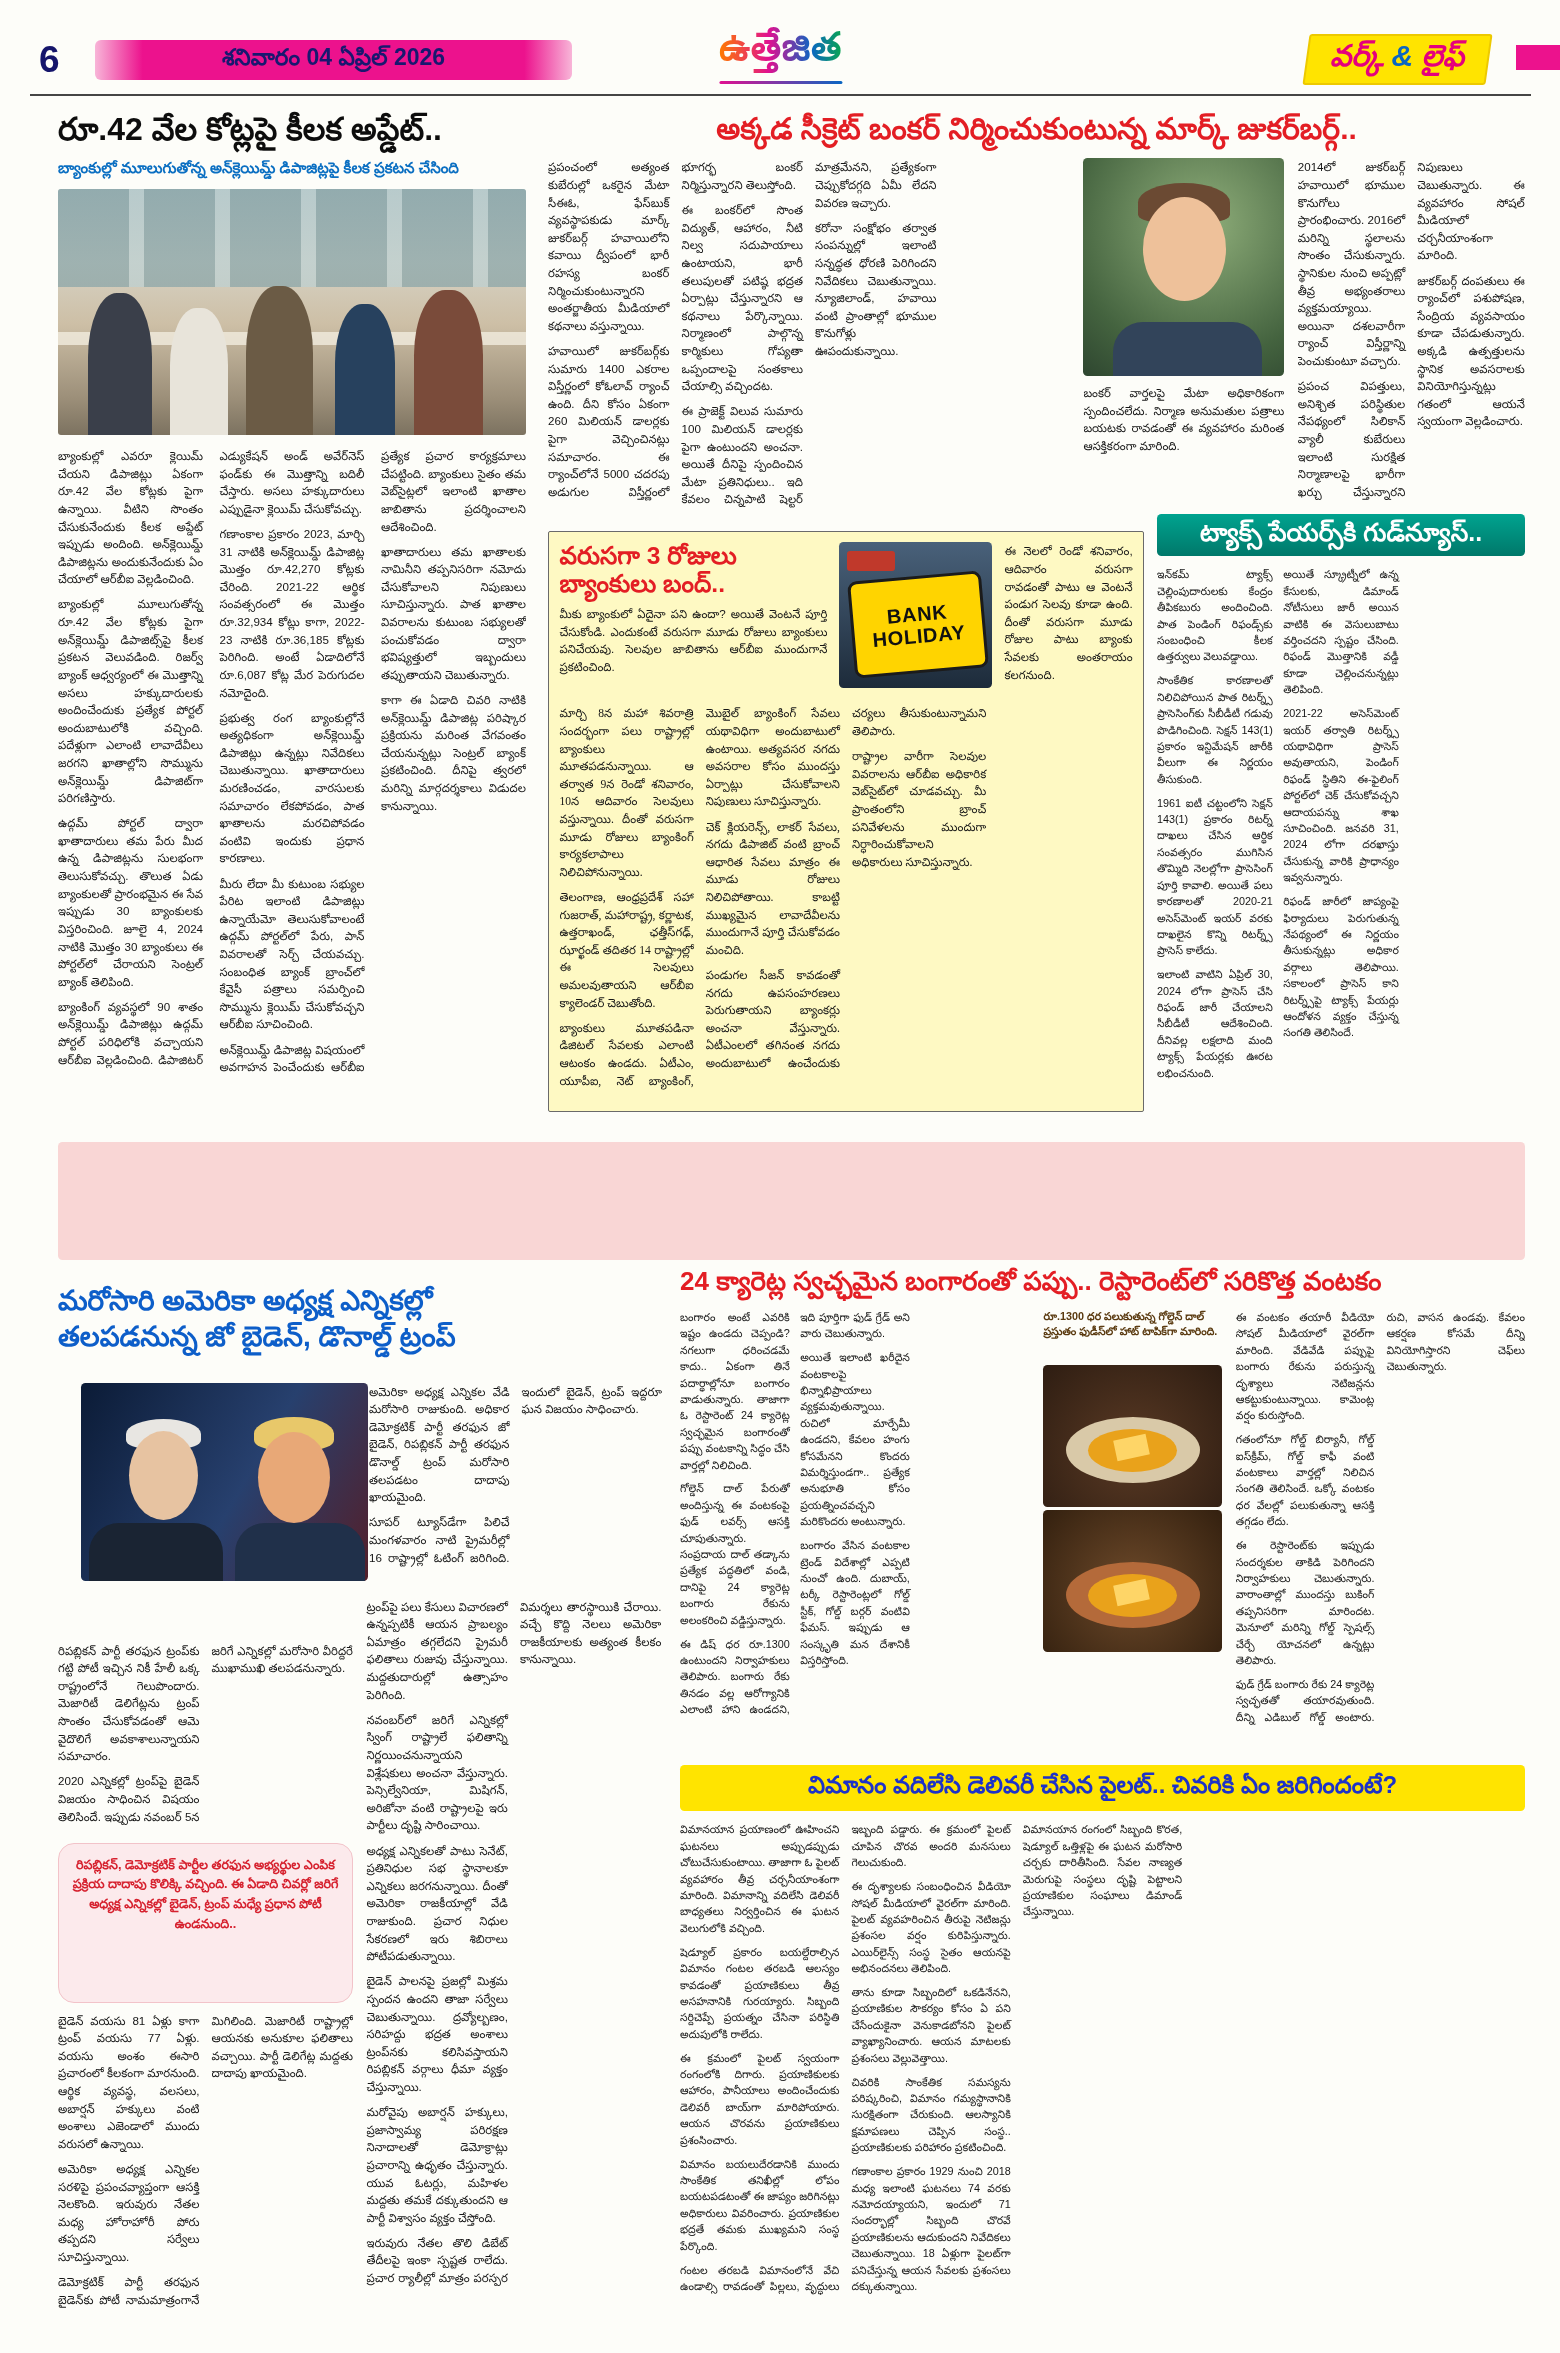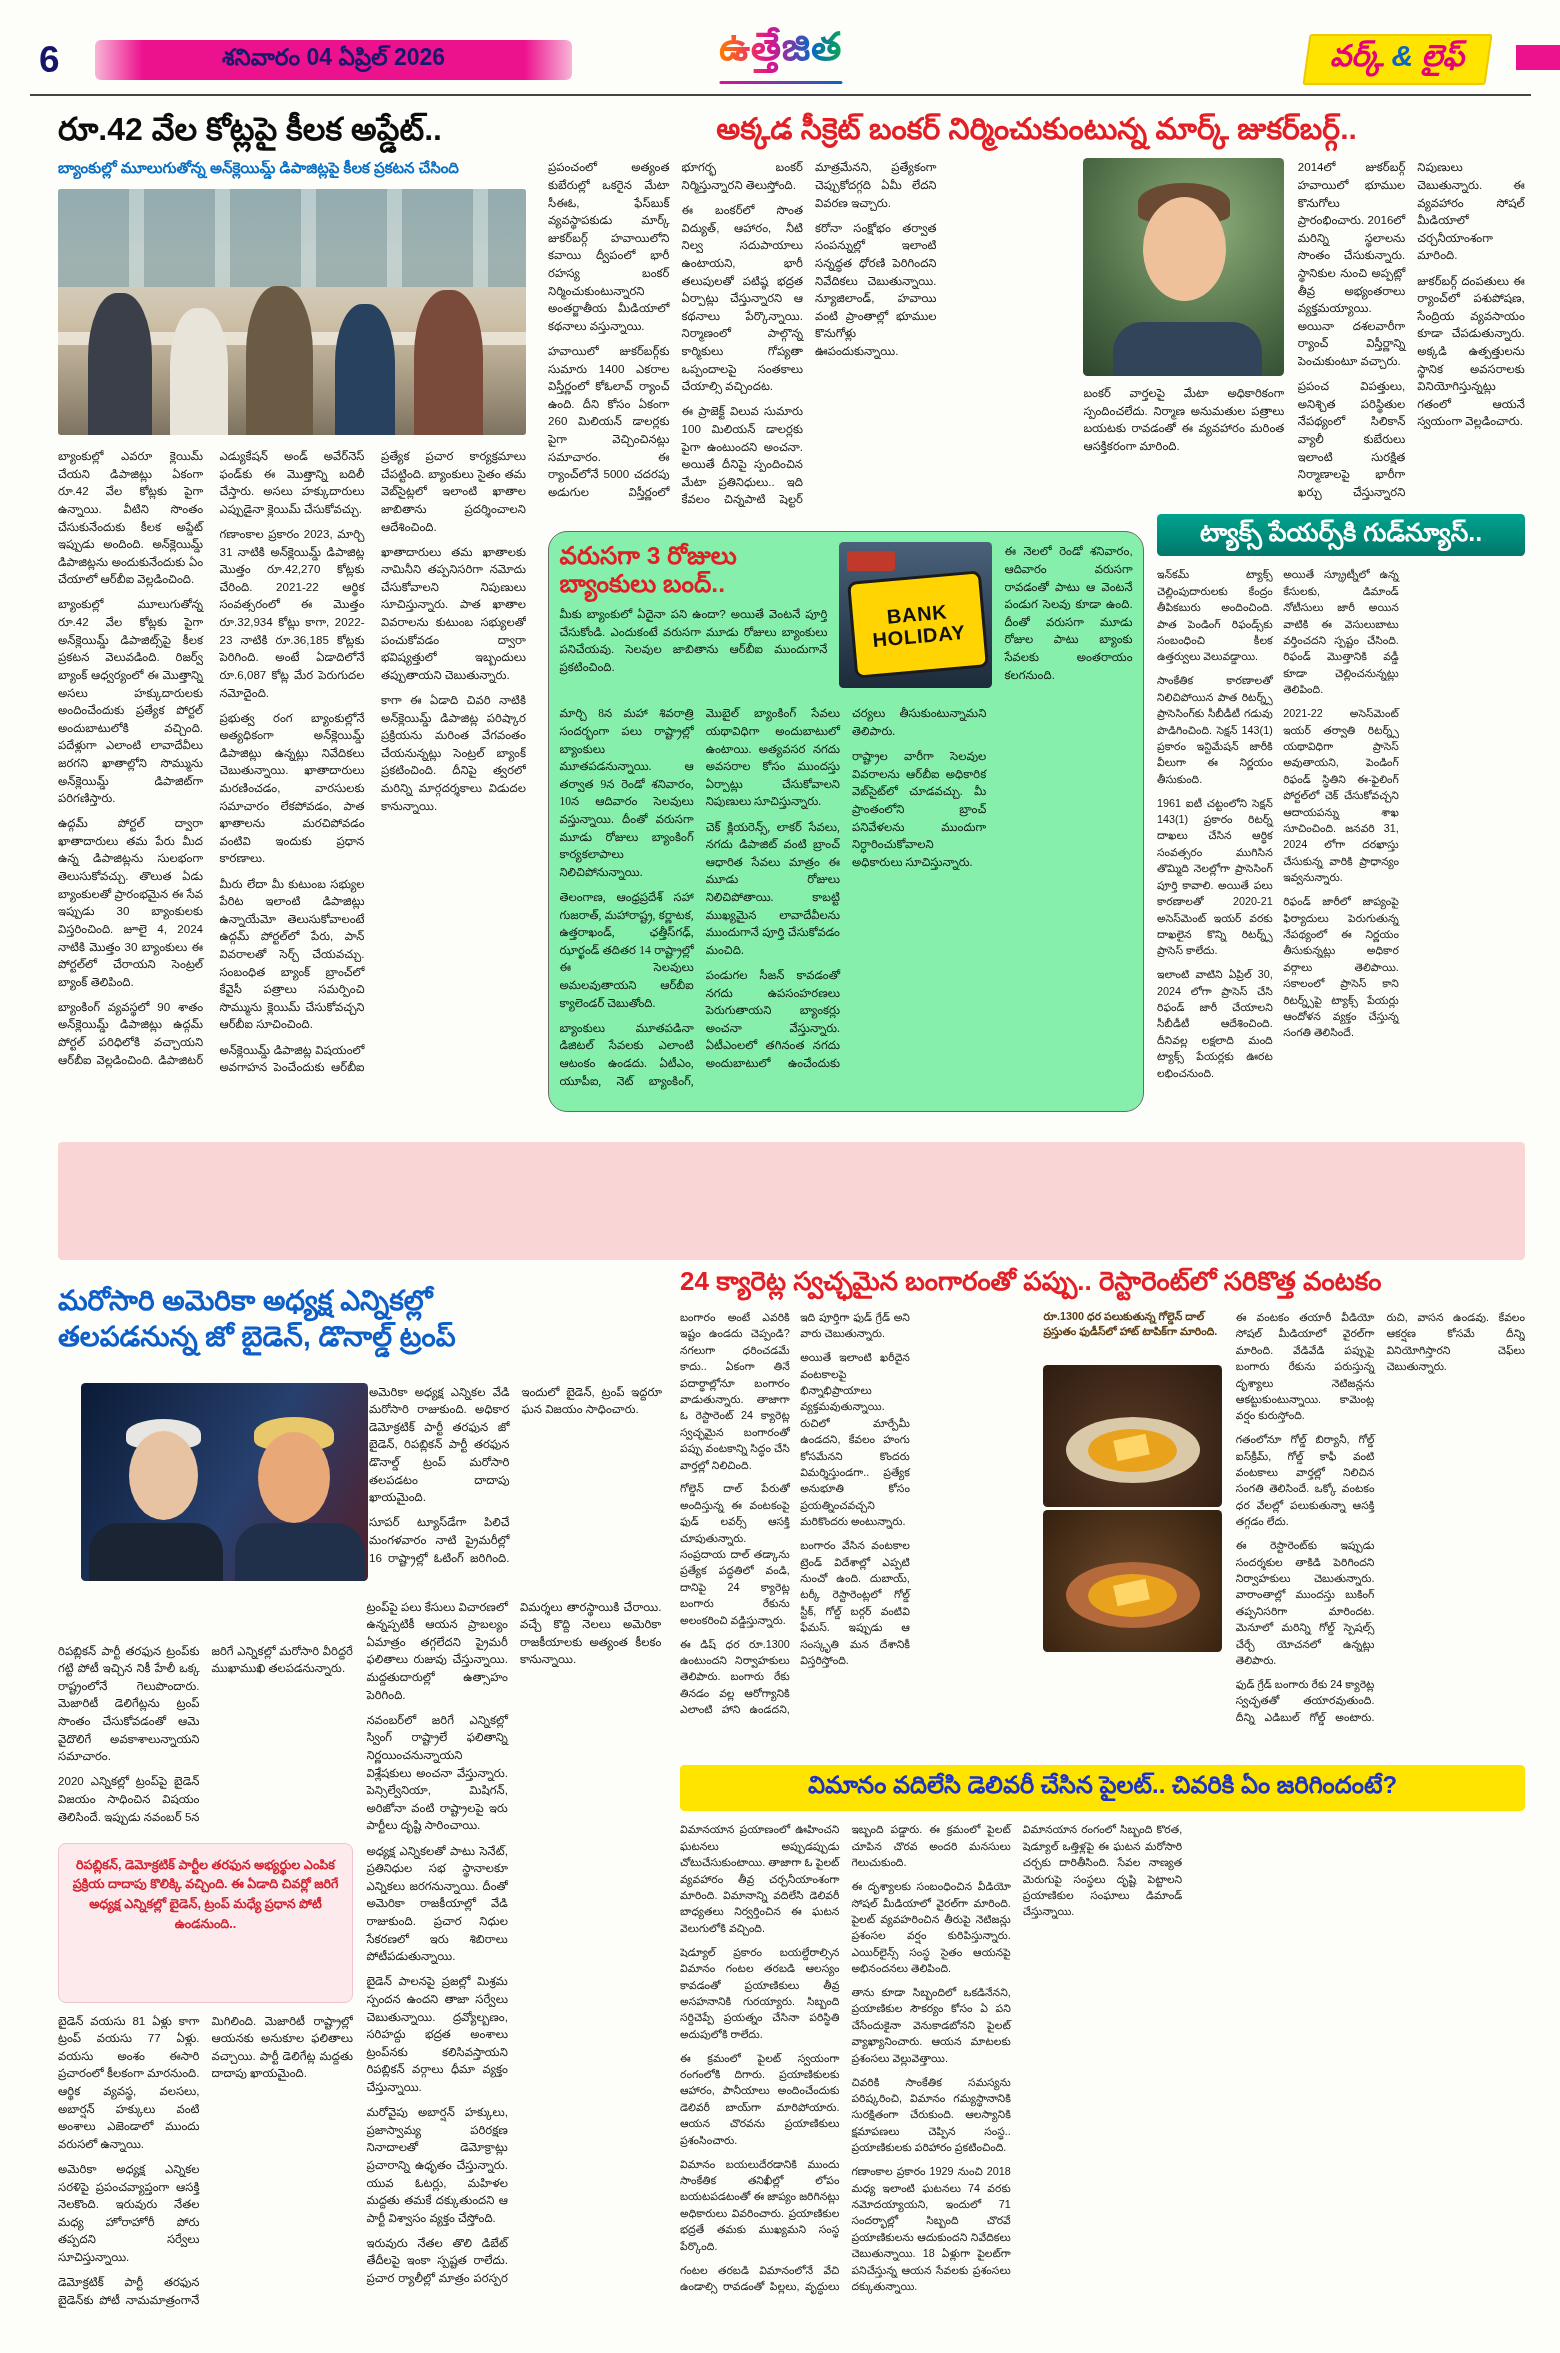--- a/index.html
+++ b/index.html
@@ -50,21 +50,21 @@
   .photo-zuck{position:relative;width:201px;height:218px;border-radius:4.5px;overflow:hidden;
       background:radial-gradient(circle at 60% 30%,#8fae7a,#44633f 70%,#2e4630);}
   .photo-zuck .face{position:absolute;left:60px;top:39px;width:83px;height:104px;border-radius:50%;background:#eec19a;}
   .photo-zuck .hair{position:absolute;left:55px;top:25px;width:92px;height:39px;border-radius:50% 50% 20% 20%;background:#6b4a33;}
   .photo-zuck .shirt{position:absolute;left:30px;bottom:0;width:149px;height:54px;border-radius:30px 30px 0 0;background:#32445a;}
   .zuck-mid-txt{height:112px;overflow:hidden;}
   .zuck-right{width:227px;columns:2;column-gap:12px;height:350px;}
 
   
   .art-holiday{position:absolute;left:548px;top:531px;width:596px;height:581px;border:1.5px solid #6a6a6a;
-      border-radius:19px;padding:10.4px;box-sizing:border-box;background:#86efac;}
+      border-radius:2px;padding:10.4px;box-sizing:border-box;background:#fef9c3;}
   .bh-rowA{display:flex;gap:12px;height:154px;}
   .bh-headwrap{width:268px;}
   .bh-h1{font-size:24.6px;font-weight:800;color:#e31e24;line-height:1.12;}
   .bh-lead{margin-top:7.5px;height:82px;overflow:hidden;}
   .sign{position:relative;width:153px;height:146px;border-radius:4.5px;overflow:hidden;flex:none;
       background:linear-gradient(180deg,#49617a,#1d2b3a);}
   .sign .bus{position:absolute;left:7.5px;top:9px;width:48px;height:19.4px;background:#c0392b;border-radius:3px;}
   .sign .plate{position:absolute;left:12px;top:34px;width:128px;height:91px;background:#ffd400;border:3px solid #1b1b1b;
       border-radius:9px;transform:rotate(-5deg);display:flex;flex-direction:column;align-items:center;justify-content:center;}
   .sign .plate span{font-size:20px;font-weight:800;color:#111;line-height:1.1;letter-spacing:0.7px;}
@@ -90,21 +90,21 @@
   .photo-ustwo .face1{position:absolute;left:48px;top:48px;width:69px;height:89px;border-radius:50%;background:#e7c3a1;}
   .photo-ustwo .hair1{position:absolute;left:45px;top:36px;width:75px;height:30px;border-radius:50% 50% 30% 30%;background:#e8e6e2;}
   .photo-ustwo .suit1{position:absolute;left:7.5px;bottom:0;width:134px;height:58px;border-radius:30px 30px 0 0;background:#1a2433;}
   .photo-ustwo .face2{position:absolute;left:177px;top:49px;width:72px;height:91px;border-radius:50%;background:#e8a877;}
   .photo-ustwo .hair2{position:absolute;left:173px;top:34px;width:80px;height:33px;border-radius:50% 50% 30% 30%;background:#e8c86a;}
   .photo-ustwo .suit2{position:absolute;left:154px;bottom:0;width:130px;height:58px;border-radius:30px 30px 0 0;background:#20304a;}
   .us-introcols{flex:1;columns:2;column-gap:12px;height:203px;}
   .us-row2{display:flex;gap:13.4px;margin-top:12px;height:701px;}
   .us-lefthalf{width:295px;margin-top:44px;}
   .us-coltop{columns:2;column-gap:12px;height:192px;}
-  .pullquote{margin:9px 0;background:#fceaec;border:0.7px solid #f2c3c9;border-radius:8px;padding:12px 10.4px;
+  .pullquote{margin:9px 0;background:#fceaec;border:0.7px solid #f2c3c9;border-radius:16px;padding:12px 10.4px;
       color:#d6212e;font-weight:700;font-size:12.7px;line-height:1.55;text-align:center;height:160px;overflow:hidden;box-sizing:border-box;}
   .us-colbottom{columns:2;column-gap:12px;height:313px;}
   .us-righthalf{width:295px;columns:2;column-gap:12px;height:701px;}
 
   
   .art-gold{position:absolute;left:680px;top:1267px;width:845px;}
   .gold-h1{font-size:26px;font-weight:800;color:#e31e24;line-height:1.15;}
   .gold-row{display:flex;gap:13.4px;margin-top:12px;height:426px;}
   .gold-left{width:350px;columns:3;column-gap:10.4px;height:426px;font-size:10.8px;}
   .gold-mid{width:179px;display:flex;flex-direction:column;gap:7.5px;}

